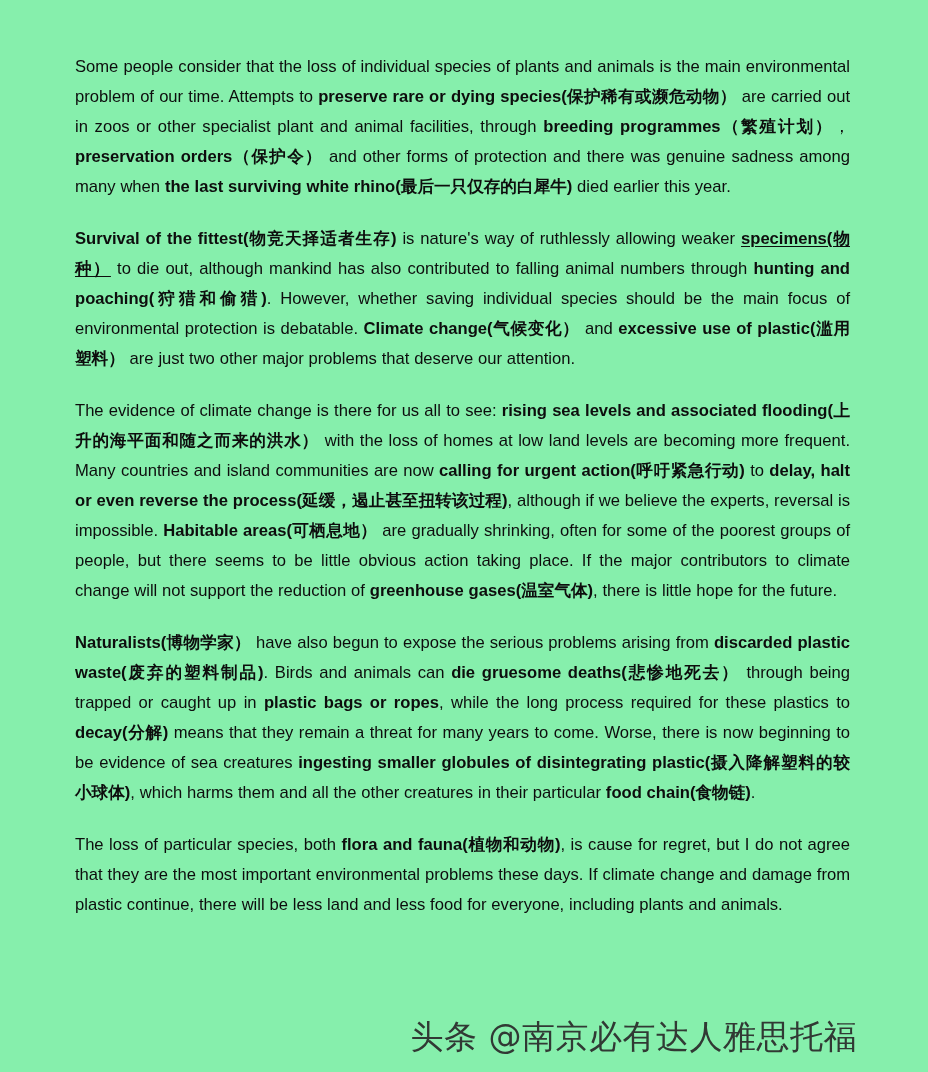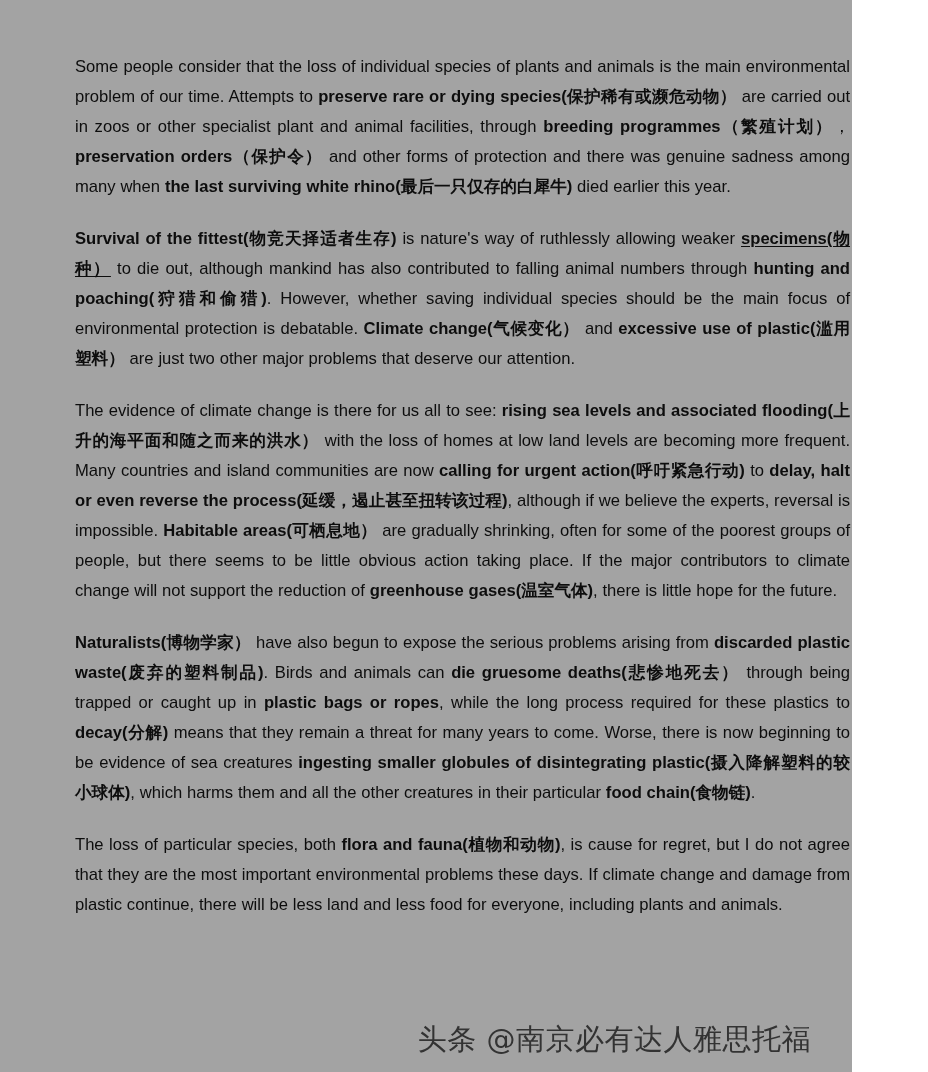--- a/index.html
+++ b/index.html
@@ -12,23 +12,23 @@
     height: 1072px;
     position: relative;
     font-family: "Liberation Sans", "DejaVu Sans", sans-serif;
     color: #111111;
     overflow: hidden;
   }
   .page {
     position: absolute;
     left: 0;
     top: 0;
-    width: 852px;
+    width: 928px;
     height: 1072px;
-    background: #a3a3a3;
+    background: #86efac;
   }
   .doc-body {
     position: absolute;
     left: 75px;
     top: 52px;
     width: 775px;
   }
   p.para {
     margin: 0 0 22px 0;
     font-size: 16.6px;
@@ -49,24 +49,24 @@
     text-decoration-thickness: 1px;
   }
   .bu {
     font-weight: bold;
     text-decoration: underline;
     text-underline-offset: 2px;
     text-decoration-thickness: 1.4px;
   }
   .watermark {
     position: absolute;
-    right: 41px;
+    right: 71px;
     bottom: 12px;
     font-family: "DejaVu Sans", "Liberation Sans", sans-serif;
-    font-size: 29px;
+    font-size: 33px;
     letter-spacing: 0.5px;
     color: #2a2a2a;
     opacity: 0.92;
     white-space: nowrap;
   }
 </style>
 </head>
 <body>
 
 <div class="page">

